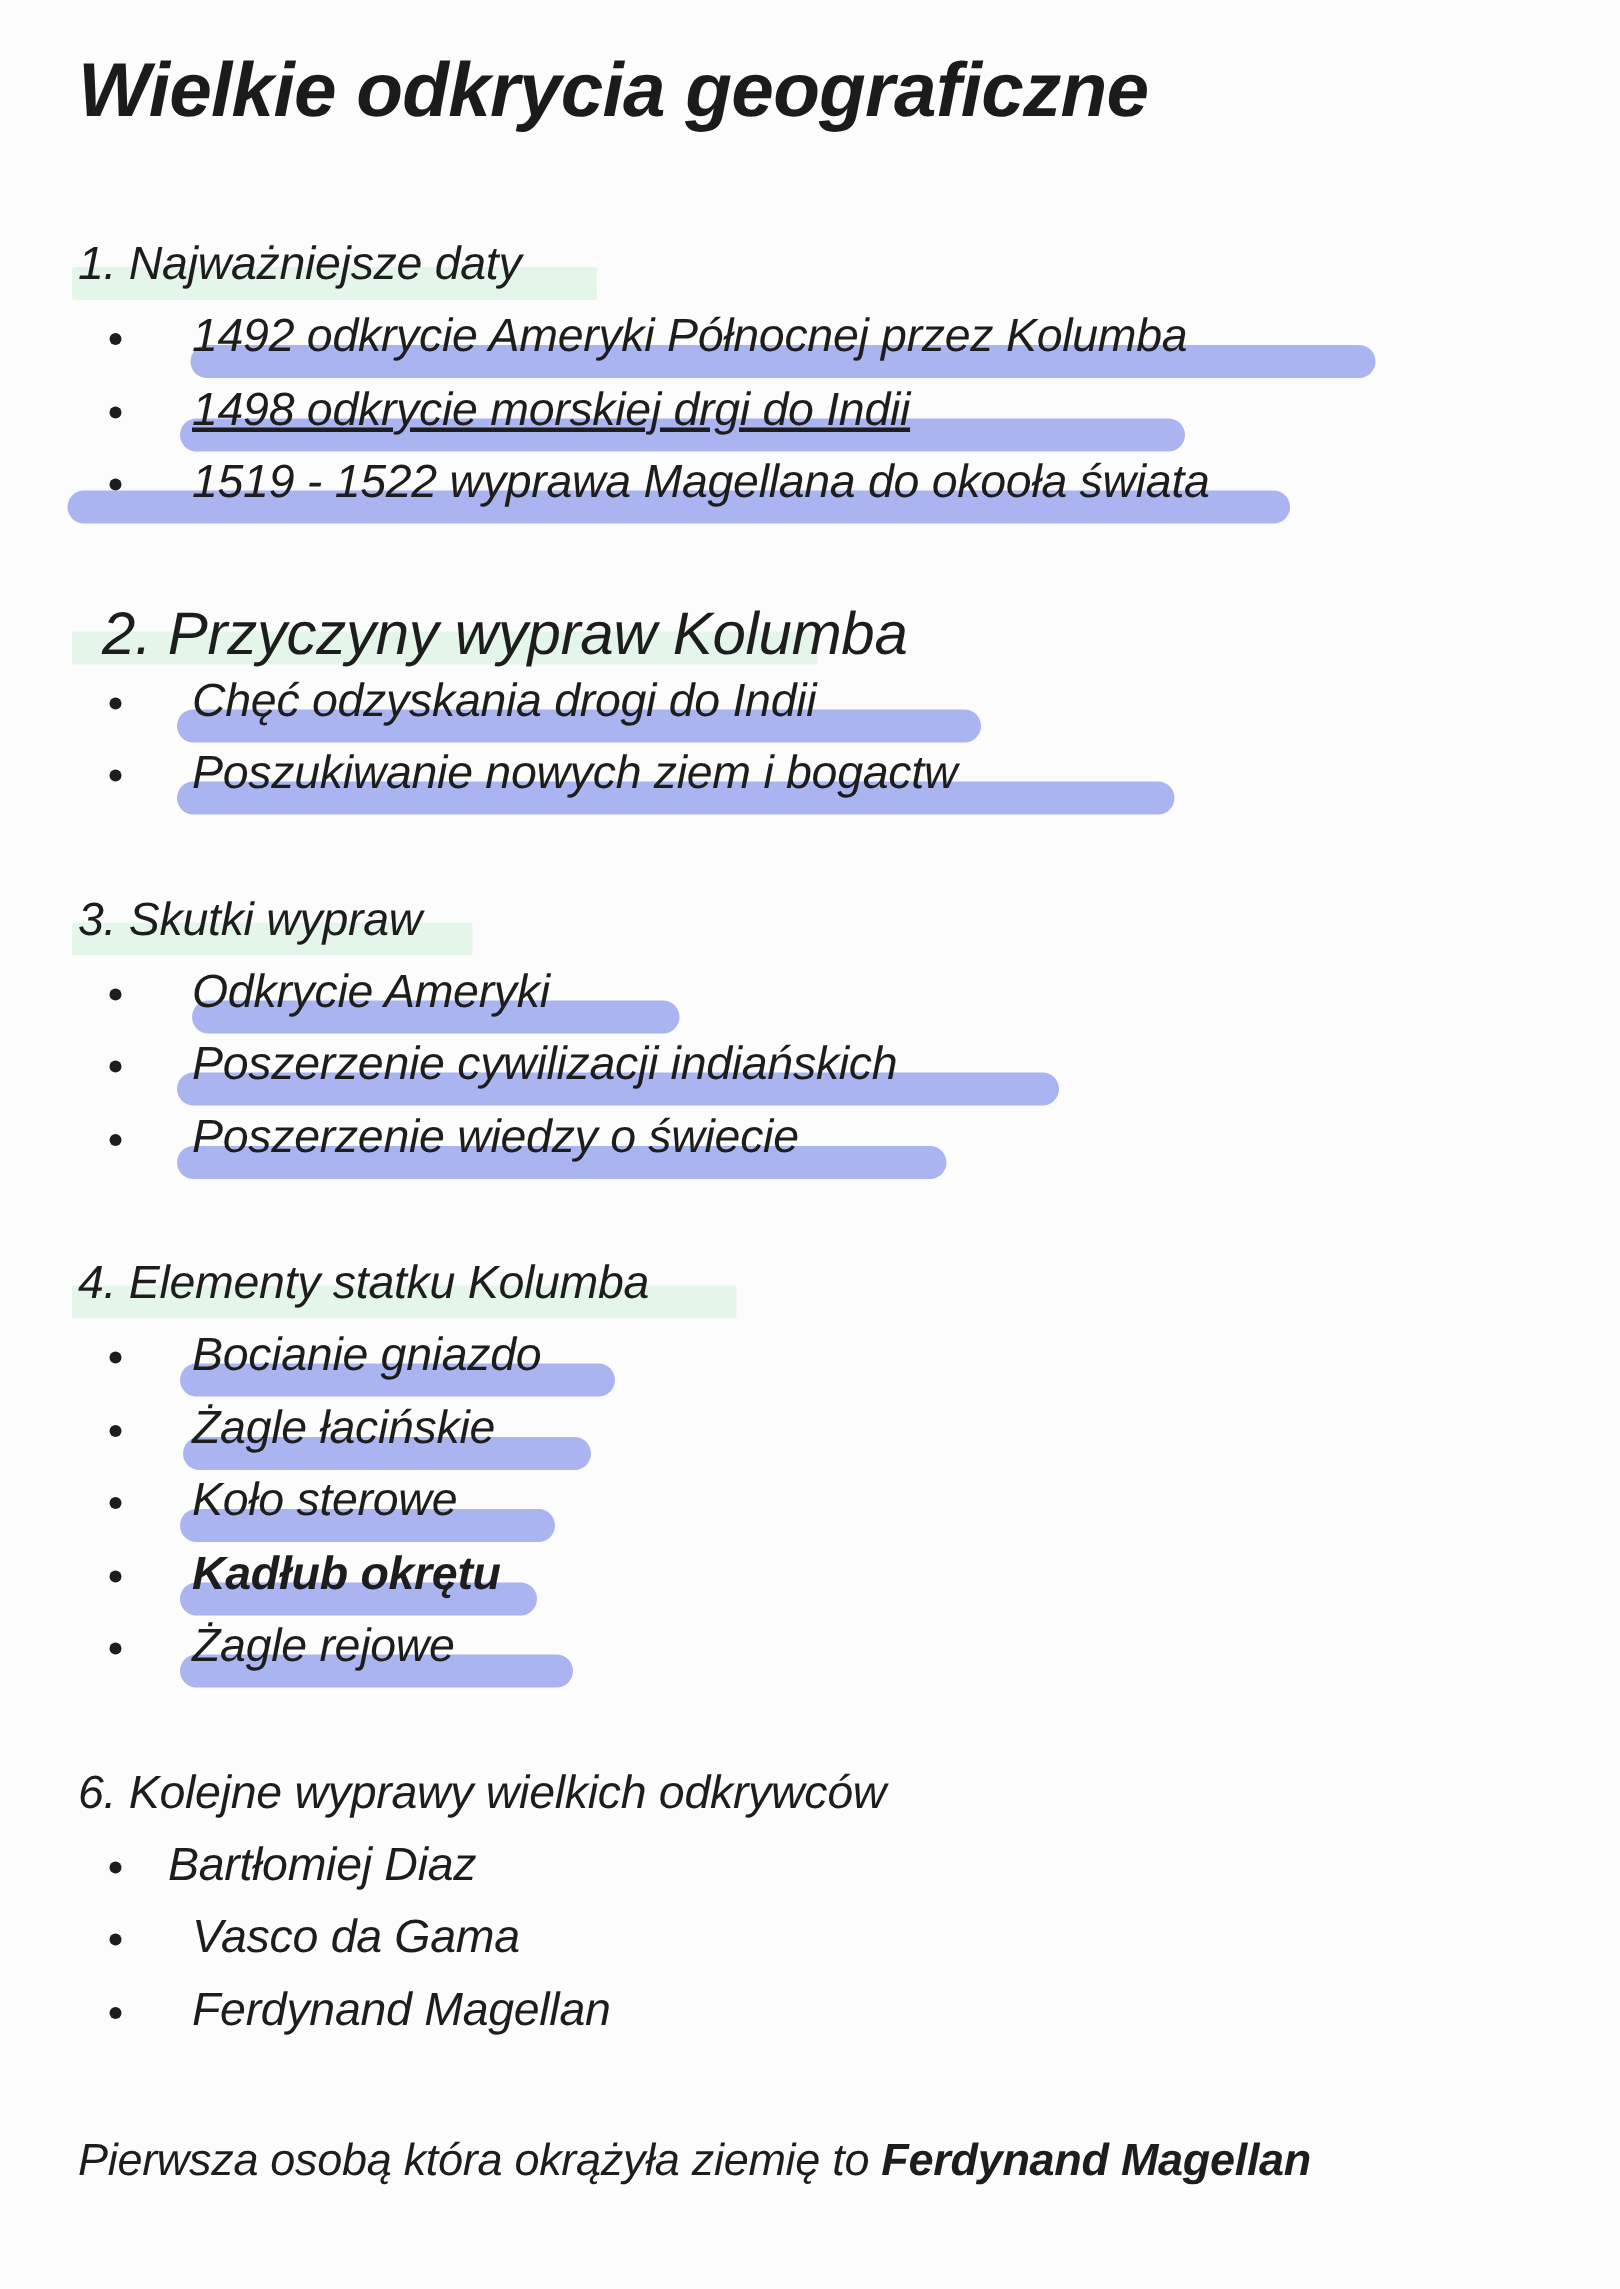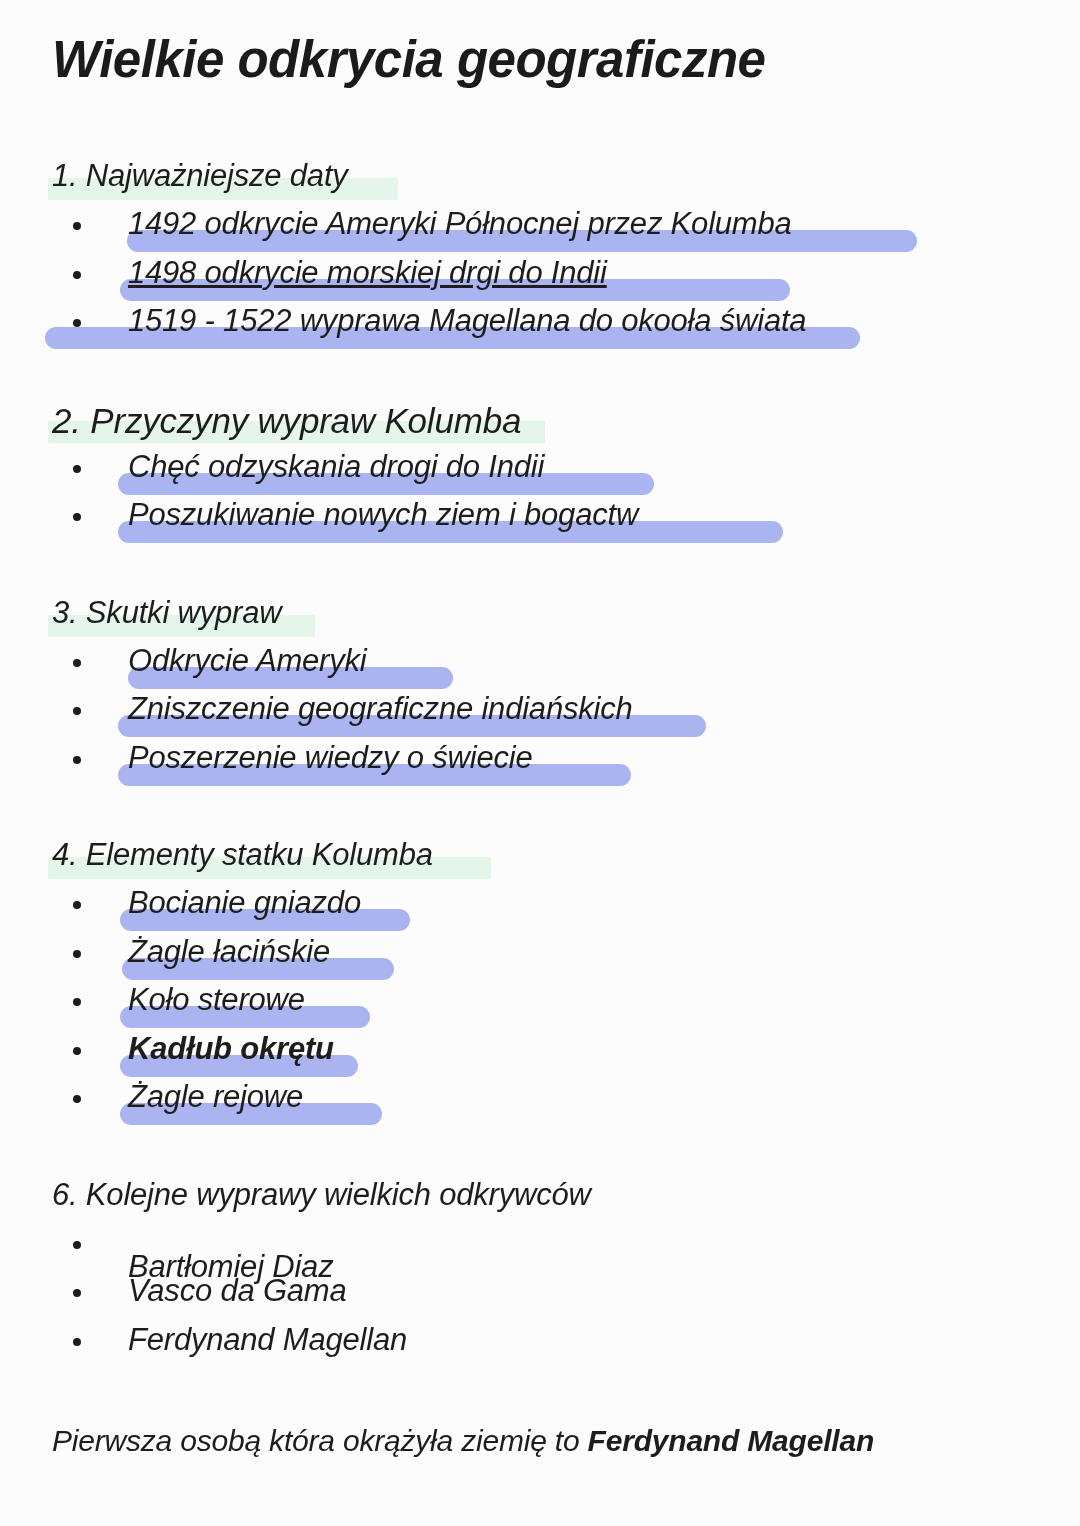--- a/index.html
+++ b/index.html
@@ -95,35 +95,35 @@
       <div class="hl hl-blue" style="left: 127px; top: 230px; width: 790px;"></div>
       <div class="bullet-dot" style="left: 73px; top: 222px;"></div>
       <div class="row bullet-text" style="left: 128px; top: 206px;">1492 odkrycie Ameryki Północnej przez Kolumba</div>
       <div class="hl hl-blue" style="left: 120px; top: 278.5px; width: 670px;"></div>
       <div class="bullet-dot" style="left: 73px; top: 270.5px;"></div>
       <div class="row bullet-text" style="left: 128px; top: 254.5px; text-decoration: underline;">1498 odkrycie morskiej drgi do Indii</div>
       <div class="hl hl-blue" style="left: 45px; top: 327px; width: 815px;"></div>
       <div class="bullet-dot" style="left: 73px; top: 319px;"></div>
       <div class="row bullet-text" style="left: 128px; top: 303px;">1519 - 1522 wyprawa Magellana do okooła świata</div>
       <div class="hl hl-green" style="left: 48px; top: 420.5px; width: 497px;"></div>
-      <div class="row heading" style="left: 52px; top: 400.5px; font-size: 35px;">2. Przyczyny wypraw Kolumba</div>
+      <div class="row heading" style="left: 68px; top: 400.5px; font-size: 40px;">2. Przyczyny wypraw Kolumba</div>
       <div class="hl hl-blue" style="left: 118px; top: 472.5px; width: 536px;"></div>
       <div class="bullet-dot" style="left: 73px; top: 464.5px;"></div>
       <div class="row bullet-text" style="left: 128px; top: 448.5px;">Chęć odzyskania drogi do Indii</div>
       <div class="hl hl-blue" style="left: 118px; top: 521px; width: 665px;"></div>
       <div class="bullet-dot" style="left: 73px; top: 513px;"></div>
       <div class="row bullet-text" style="left: 128px; top: 497px;">Poszukiwanie nowych ziem i bogactw</div>
       <div class="hl hl-green" style="left: 48px; top: 614.5px; width: 267px;"></div>
       <div class="row heading" style="left: 52px; top: 594.5px; font-size: 31px;">3. Skutki wypraw</div>
       <div class="hl hl-blue" style="left: 128px; top: 666.5px; width: 325px;"></div>
       <div class="bullet-dot" style="left: 73px; top: 658.5px;"></div>
       <div class="row bullet-text" style="left: 128px; top: 642.5px;">Odkrycie Ameryki</div>
       <div class="hl hl-blue" style="left: 118px; top: 715px; width: 588px;"></div>
       <div class="bullet-dot" style="left: 73px; top: 707px;"></div>
-      <div class="row bullet-text" style="left: 128px; top: 691px;">Zniszczenie geograficzne indiańskich</div>
+      <div class="row bullet-text" style="left: 128px; top: 691px;">Poszerzenie cywilizacji indiańskich</div>
       <div class="hl hl-blue" style="left: 118px; top: 763.5px; width: 513px;"></div>
       <div class="bullet-dot" style="left: 73px; top: 755.5px;"></div>
       <div class="row bullet-text" style="left: 128px; top: 739.5px;">Poszerzenie wiedzy o świecie</div>
       <div class="hl hl-green" style="left: 48px; top: 857px; width: 443px;"></div>
       <div class="row heading" style="left: 52px; top: 837px; font-size: 31px;">4. Elementy statku Kolumba</div>
       <div class="hl hl-blue" style="left: 120px; top: 909px; width: 290px;"></div>
       <div class="bullet-dot" style="left: 73px; top: 901px;"></div>
       <div class="row bullet-text" style="left: 128px; top: 885px;">Bocianie gniazdo</div>
       <div class="hl hl-blue" style="left: 122px; top: 957.5px; width: 272px;"></div>
       <div class="bullet-dot" style="left: 73px; top: 949.5px;"></div>
@@ -132,21 +132,21 @@
       <div class="bullet-dot" style="left: 73px; top: 998px;"></div>
       <div class="row bullet-text" style="left: 128px; top: 982px;">Koło sterowe</div>
       <div class="hl hl-blue" style="left: 120px; top: 1054.5px; width: 238px;"></div>
       <div class="bullet-dot" style="left: 73px; top: 1046.5px;"></div>
       <div class="row bullet-text" style="left: 128px; top: 1030.5px; font-weight: bold;">Kadłub okrętu</div>
       <div class="hl hl-blue" style="left: 120px; top: 1103px; width: 262px;"></div>
       <div class="bullet-dot" style="left: 73px; top: 1095px;"></div>
       <div class="row bullet-text" style="left: 128px; top: 1079px;">Żagle rejowe</div>
       <div class="row heading" style="left: 52px; top: 1176.5px; font-size: 31px;">6. Kolejne wyprawy wielkich odkrywców</div>
       <div class="bullet-dot" style="left: 73px; top: 1240.5px;"></div>
-      <div class="row bullet-text" style="left: 128px; top: 1224.5px; margin-top: 24px;">Bartłomiej Diaz</div>
+      <div class="row bullet-text" style="left: 112px; top: 1224.5px;">Bartłomiej Diaz</div>
       <div class="bullet-dot" style="left: 73px; top: 1289px;"></div>
       <div class="row bullet-text" style="left: 128px; top: 1273px;">Vasco da Gama</div>
       <div class="bullet-dot" style="left: 73px; top: 1337.5px;"></div>
       <div class="row bullet-text" style="left: 128px; top: 1321.5px;">Ferdynand Magellan</div>
     </div>
 
   <div class="row closing" id="closing-line" style="left:52px; top:1424px;">
     <span>Pierwsza osobą która okrążyła ziemię to </span><b>Ferdynand Magellan</b>
   </div>
 

